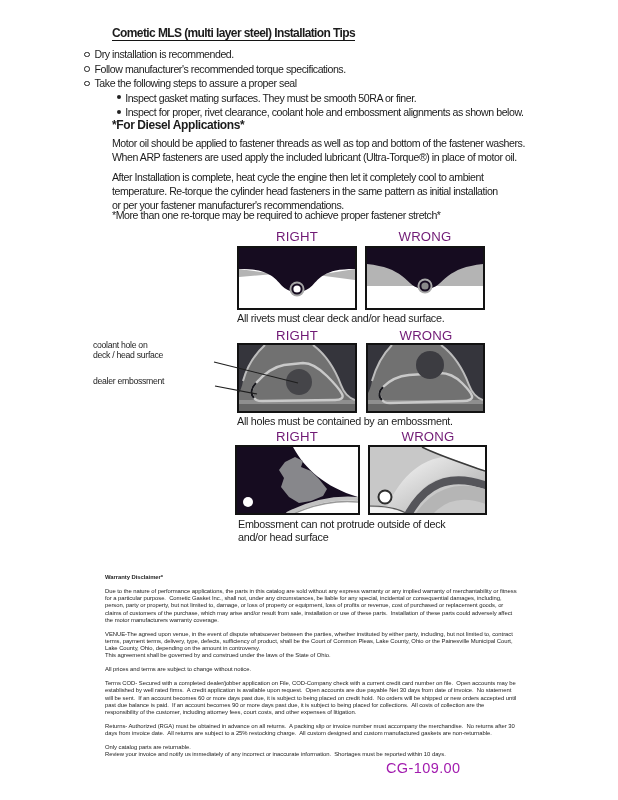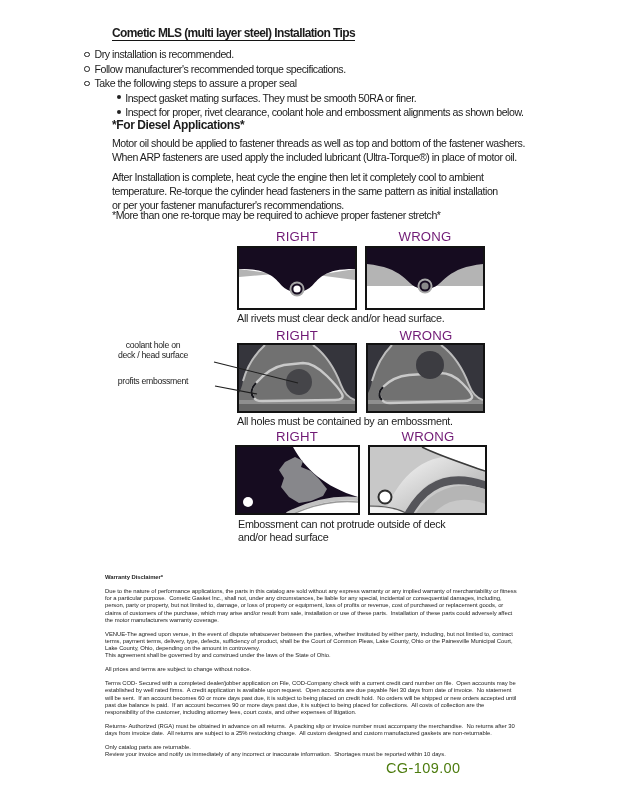--- a/index.html
+++ b/index.html
@@ -15,27 +15,27 @@
   .sub{margin-left:33px;}
   .b-fill{width:4.2px;height:4.2px;background:#222;border-radius:50%;
           display:inline-block;margin:4.5px 4px 0 0;flex:none;}
   .h2{left:112px;top:118px;font-size:12px;font-weight:bold;letter-spacing:-0.4px;}
   .para{left:112px;width:452px;font-size:10.6px;letter-spacing:-0.45px;
         line-height:13.9px;white-space:pre-line;}
   .p1{top:137px;}  .p2{top:171px;}  .p3{top:209px;}
   .dlabel{font-size:13.2px;letter-spacing:0.2px;text-align:center;width:120px;color:#701a75;}
   .dbox{border:2px solid #121212;background:#fff;line-height:0;}
   .dcap{font-size:10.8px;letter-spacing:-0.3px;color:#1d1d1d;line-height:12.5px;}
-  .ann{font-size:8.7px;letter-spacing:-0.3px;text-align:center;width:120px;
+  .ann{font-size:8.7px;letter-spacing:-0.3px;text-align:left;width:120px;
        line-height:10.2px;color:#1d1d1d;white-space:pre-line;}
   .legal{left:105px;top:574px;width:414px;font-size:5.9px;letter-spacing:-0.05px;
          line-height:7.25px;color:#242424;}
   .legal .lp{white-space:pre-wrap;margin:0 0 6.6px 0;}
   .legal .lh{font-weight:bold;margin-bottom:6.6px;}
-  .footer{left:386px;top:760px;font-size:14.5px;letter-spacing:0.4px;color:#4d7c0f;text-align:center;}
+  .footer{left:386px;top:760px;font-size:14.5px;letter-spacing:0.4px;color:#a21caf;text-align:center;}
   svg{display:block;}
 </style>
 </head>
 <body>
 
 <div class="page">
 
   <div class="abs title">Cometic MLS (multi layer steel) Installation Tips</div>
 
   <div class="abs tips">
@@ -91,21 +91,21 @@
       <circle cx="58" cy="38" r="4.6" fill="#8a8a8a" stroke="#160c20" stroke-width="2"></circle>
     </svg>
   </div>
   <div class="abs dcap" style="left:237px;top:312px;">All rivets must clear deck and/or head surface.</div>
 
   <div class="abs dlabel" style="left:237px;top:328px;">RIGHT</div>
   <div class="abs dlabel" style="left:366px;top:328px;">WRONG</div>
 
   <div class="abs ann" style="left:93px;top:340px;">coolant hole on
 deck / head surface</div>
-  <div class="abs ann" style="left:93px;top:376px;">profits embossment</div>
+  <div class="abs ann" style="left:93px;top:376px;">dealer embossment</div>
 
   <div class="abs dbox" style="left:237px;top:343px;">
     <svg width="116" height="66" viewBox="0 0 116 66">
       <rect width="116" height="66" fill="#717171"></rect>
       <rect y="55" width="116" height="4" fill="#8f8f8f"></rect>
       <rect y="59" width="116" height="7" fill="#666666"></rect>
       <path d="M0,0 H26 C16,9 8,22 4,36 C3,42 1,46 0,48 Z" fill="#35353c"></path>
       <path d="M26,0 C16,9 8,22 4,36" stroke="#bdbdbd" stroke-width="2" fill="none"></path>
       <path d="M116,0 H74 C86,9 96,24 102,40 C105,48 110,53 116,55 Z" fill="#35353c"></path>
       <path d="M74,0 C86,9 96,24 102,40 C105,48 110,53 116,55" stroke="#bdbdbd" stroke-width="2" fill="none"></path>

